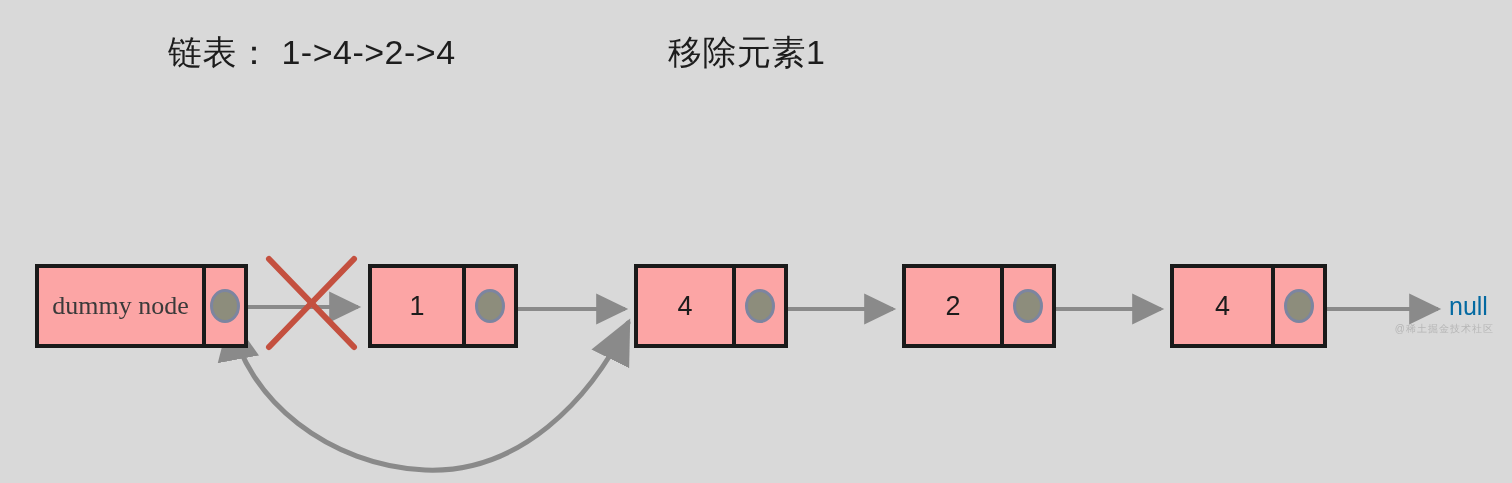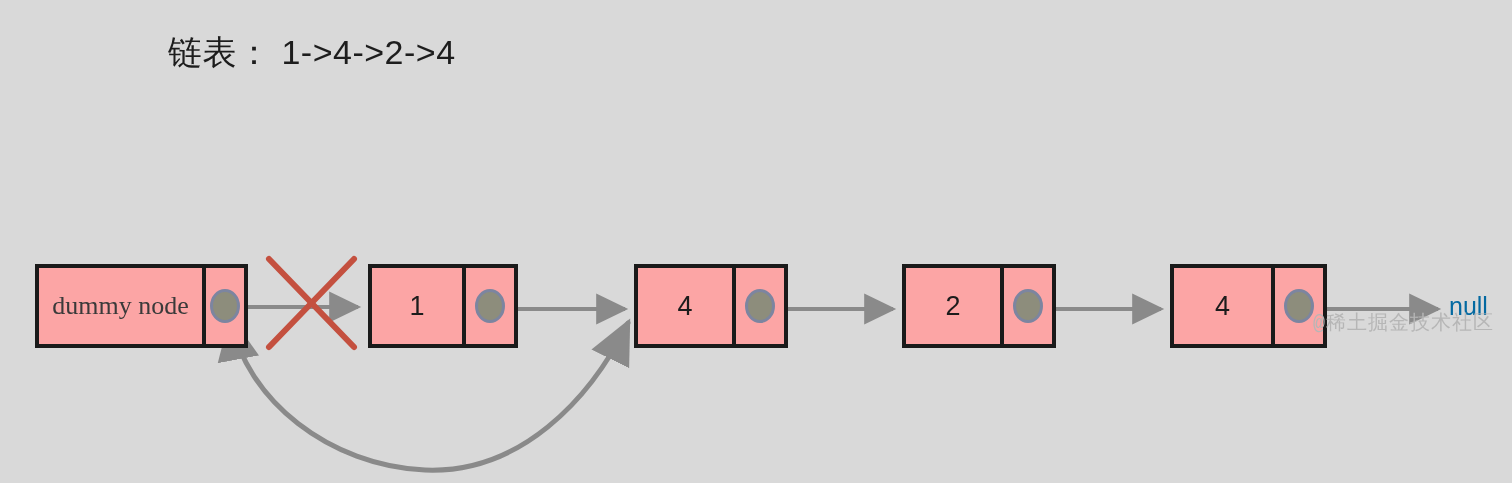--- a/index.html
+++ b/index.html
@@ -94,39 +94,40 @@
     top: 292px;
     font-size: 25px;
     color: #0369a1;
     font-family: "Liberation Sans", sans-serif;
     text-align: right;
   }
   #watermark {
     position: absolute;
     right: 18px;
     bottom: 14px;
-    font-size: 20px;
+    font-size: 10px;
     color: #b6b6b6;
-    font-family: Liberation Mono, monospace;
+    font-family: Liberation Sans, sans-serif;
     letter-spacing: 1px;
   }
   svg.overlay {
     position: absolute;
     left: 0; top: 0;
     width: 1512px;
     height: 483px;
     pointer-events: none;
   }
 </style>
 </head>
 <body>
 
 <div id="stage">
 
   <div class="title" id="title-list">链表： 1-&gt;4-&gt;2-&gt;4</div>
+  <div class="title" id="title-op">移除元素1</div>
 
   <svg class="overlay" viewBox="0 0 1512 483">
     <defs>
       <marker id="ah" markerWidth="9" markerHeight="9" refX="7.2" refY="4.5" orient="auto" markerUnits="strokeWidth">
         <path d="M0,0.6 L8,4.5 L0,8.4 z" fill="#8a8a8a"></path>
       </marker>
       <marker id="ah2" markerWidth="10" markerHeight="10" refX="8" refY="5" orient="auto" markerUnits="strokeWidth">
         <path d="M0,0.8 L9,5 L0,9.2 z" fill="#8a8a8a"></path>
       </marker>
       <marker id="ah2s" markerWidth="10" markerHeight="10" refX="8" refY="5" orient="auto-start-reverse" markerUnits="strokeWidth">

